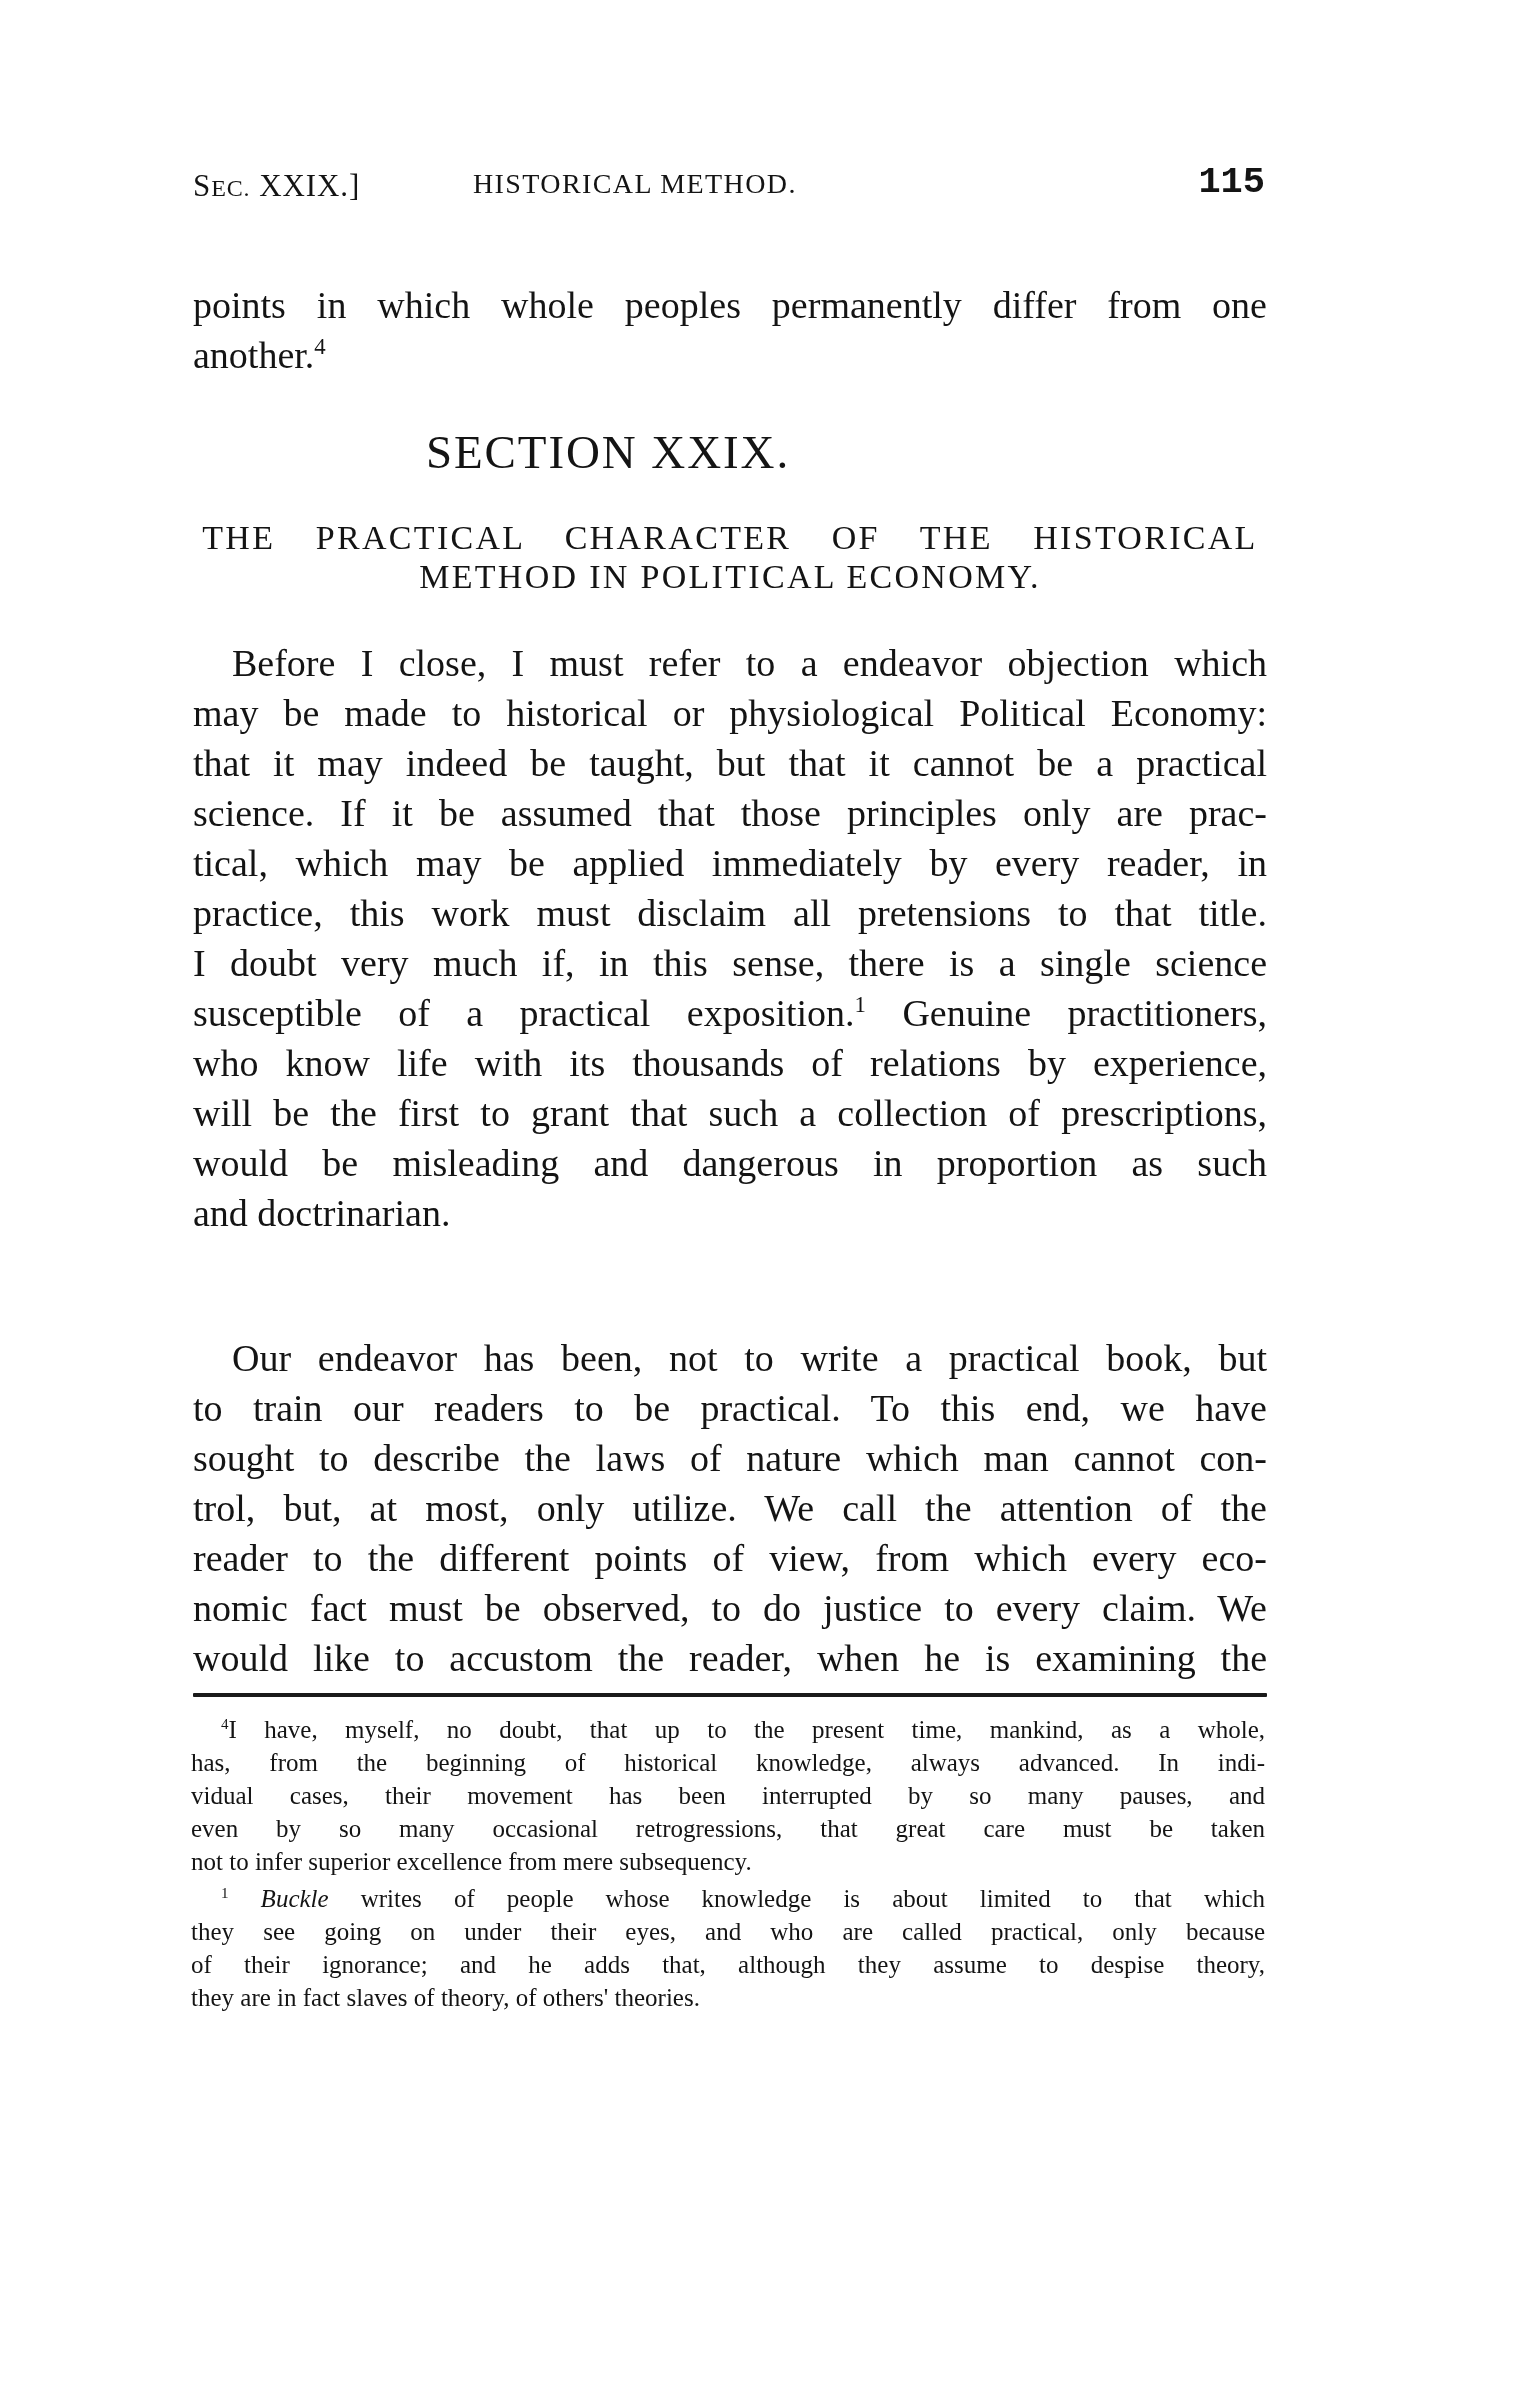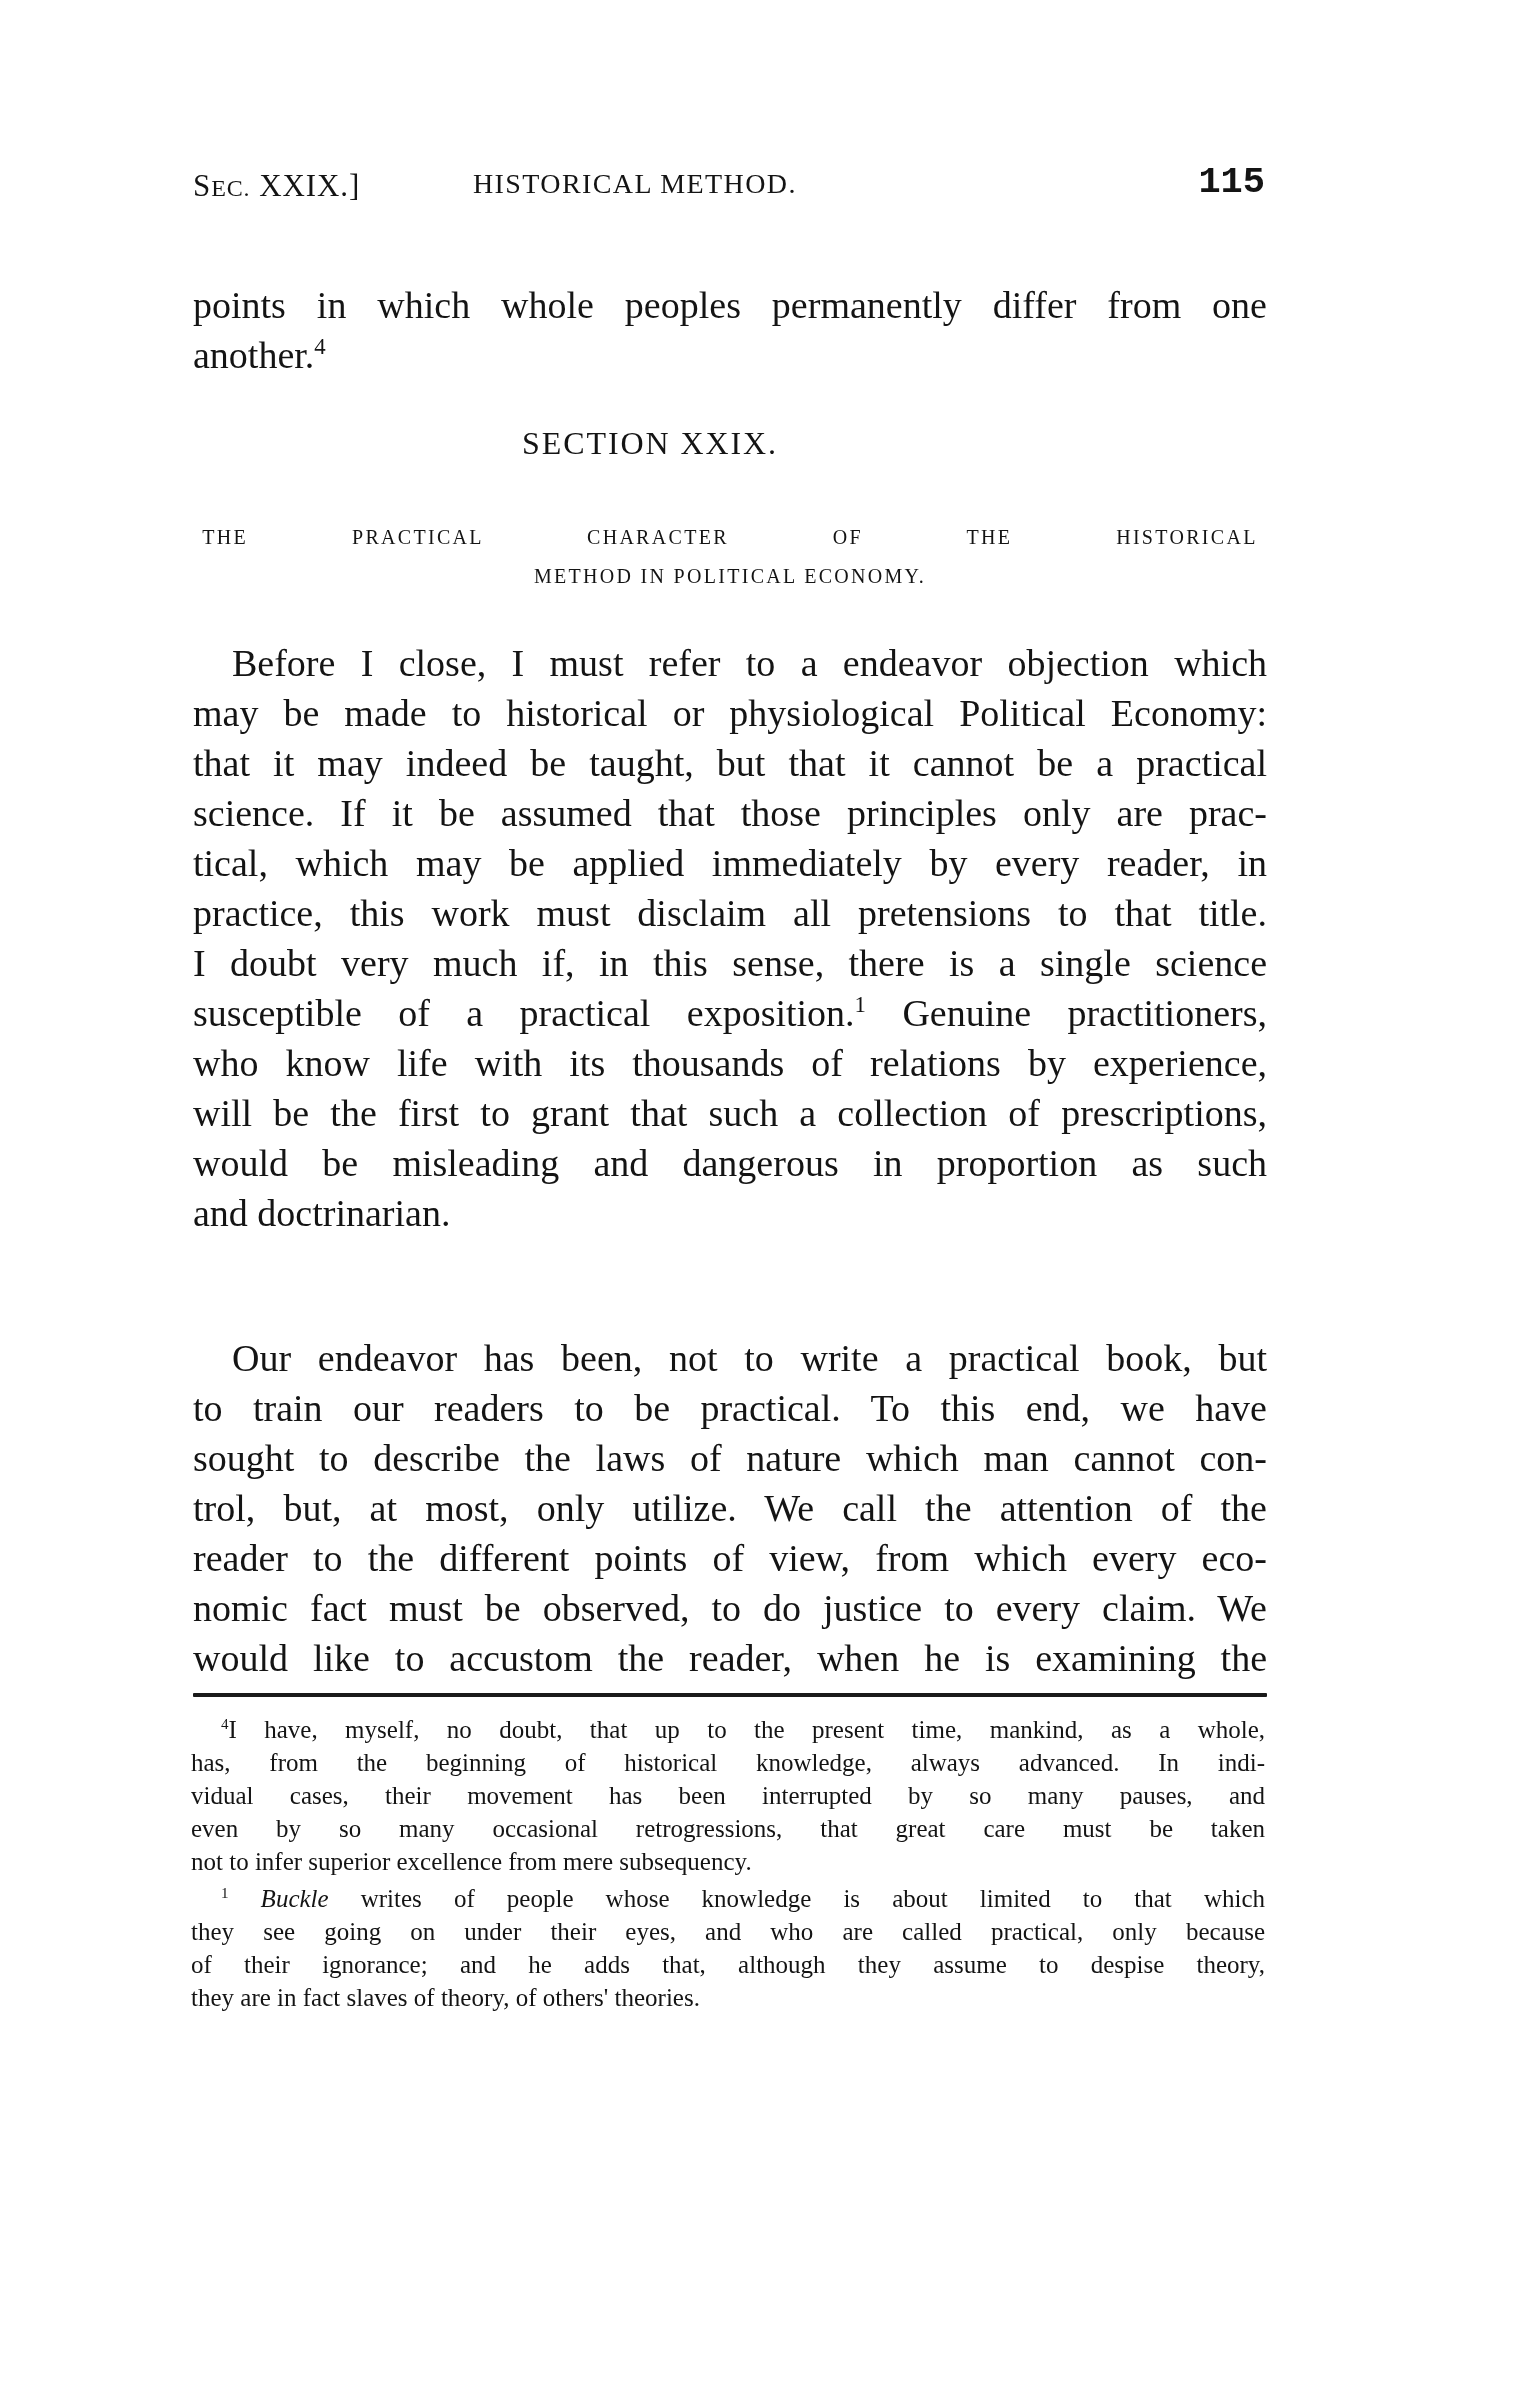--- a/index.html
+++ b/index.html
@@ -12,23 +12,23 @@
   .header .left .sc { font-size: 24px; text-align: center; }
   .header .center { position: absolute; left: 280px; top: 11.2px; font-size: 28px; letter-spacing: 1.4px; }
   .header .right { position: absolute; right: 0; top: 3.7px; font-size: 37px; font-weight: bold; font-family: Liberation Mono, monospace; }
   .textblock { position: absolute; left: 193px; width: 1074px; }
   .line { display: block; height: 50px; line-height: 50px; font-size: 38px; white-space: nowrap;
           text-align: justify; text-align-last: justify; }
   .line.last { text-align-last: left; }
   .line.indent { padding-left: 39px; }
   .opening { top: 280px; }
   .section-title { position: absolute; top: 425px; left: 0; width: 1216px; text-align: center;
-                   font-size: 32px; letter-spacing: 1.9px; margin-left: 42px; }
+                   font-size: 47px; letter-spacing: 1.9px; }
   .subtitle { position: absolute; top: 518px; left: 193px; width: 1074px; text-align: center;
-              font-size: 20px; letter-spacing: 2.3px; line-height: 39px; }
+              font-size: 34px; letter-spacing: 2.3px; line-height: 39px; }
   .subtitle .l1 { display: block; text-align: justify; text-align-last: justify; padding: 0 9.3px; }
   .subtitle .l2 { display: block; }
   .body1 { top: 638px; }
   .body2 { top: 1333px; }
   .rule { position: absolute; left: 193px; top: 1693px; width: 1074px; height: 3.7px; background: #1a1a1a;
           border-radius: 0.9px; }
   .footnotes { position: absolute; left: 191px; top: 1713px; width: 1074px; }
   .fline { display: block; height: 33px; line-height: 33px; font-size: 25px; white-space: nowrap;
            text-align: justify; text-align-last: justify; }
   .fline.last { text-align-last: left; }

